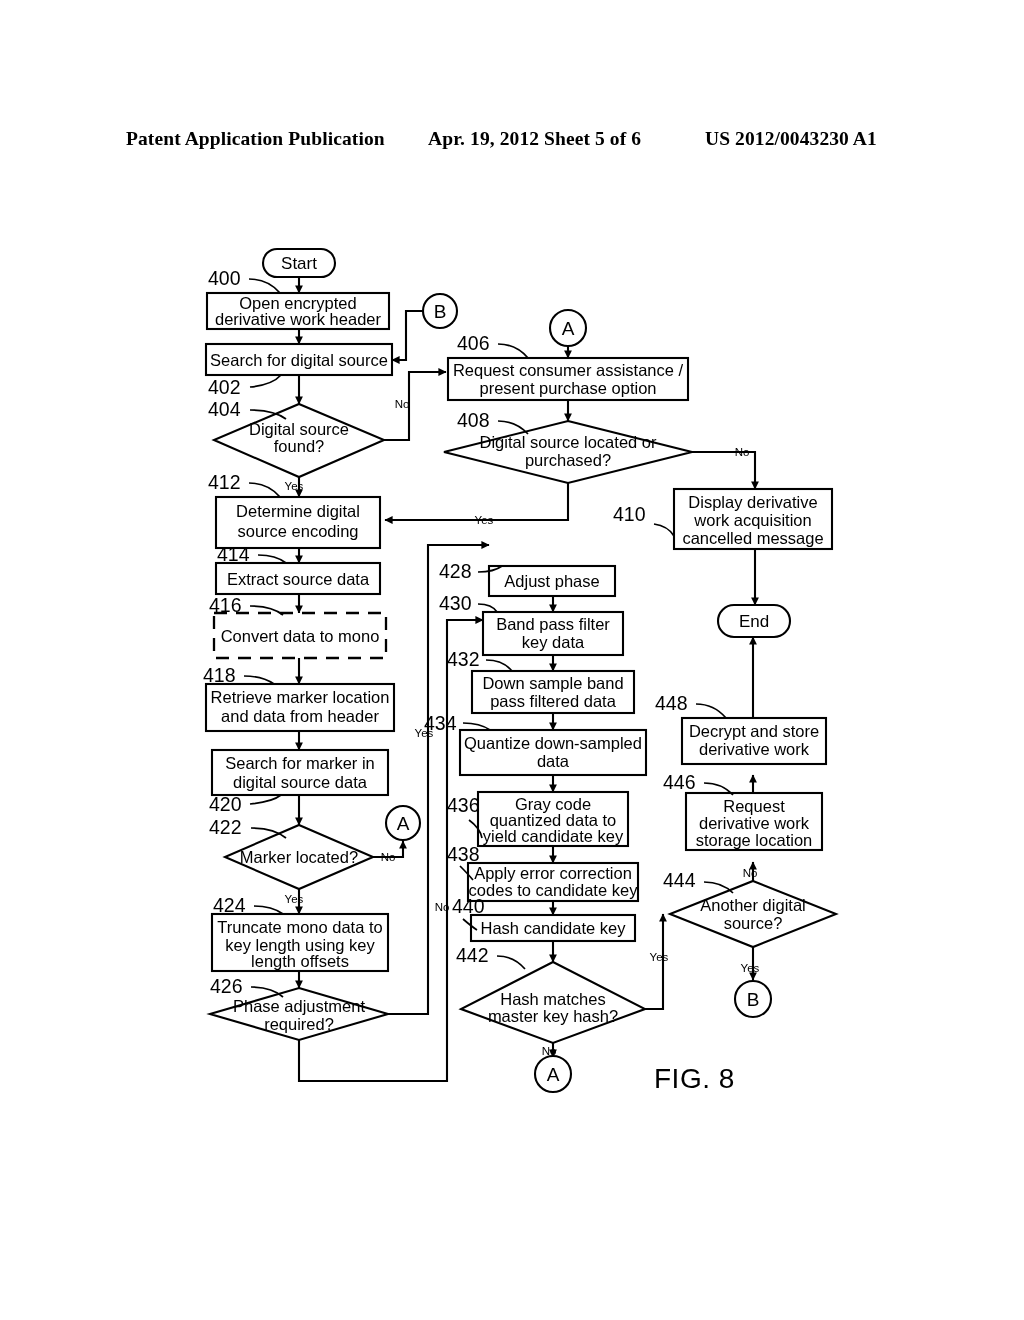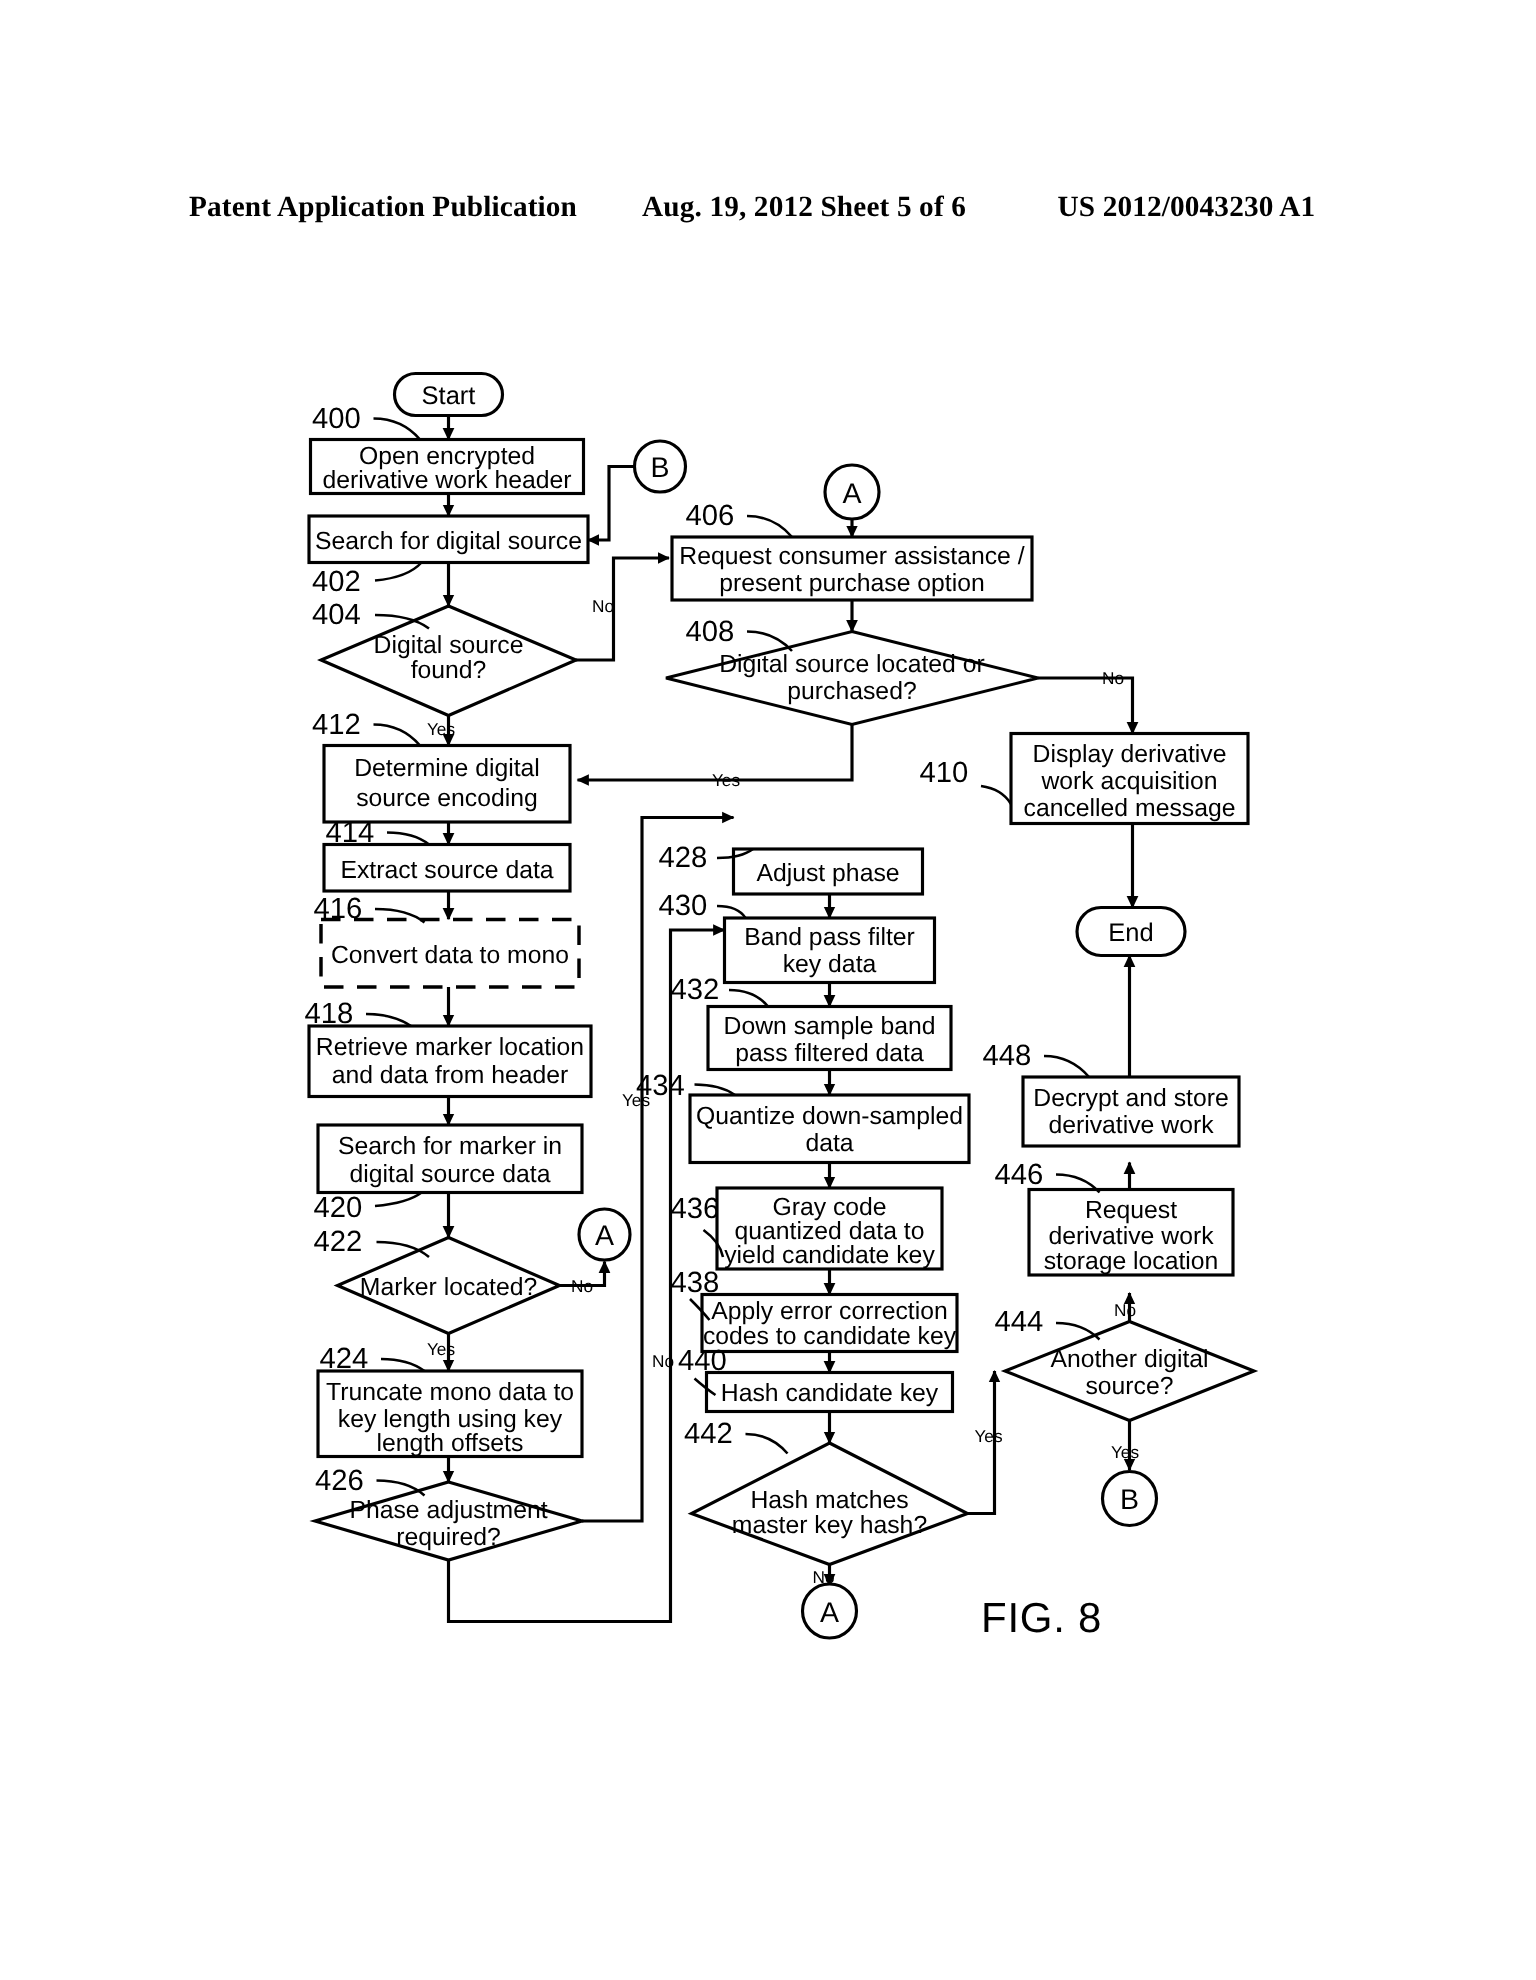--- a/index.html
+++ b/index.html
@@ -129,21 +129,21 @@
     letter-spacing: 0.5px;
   }
 </style>
 </head>
 <body>
 
 <div id="page">
 
   <div class="pub-header">
     <span class="h-left">Patent Application Publication</span>
-    <span class="h-mid">Aug. 19, 2012  Sheet 5 of 6</span>
+    <span class="h-mid">Apr. 19, 2012  Sheet 5 of 6</span>
     <span class="h-right">US 2012/0043230 A1</span>
   </div>
 
   <div id="figure">
   <svg id="flow" width="1024" height="1320" viewBox="0 0 1024 1320" xmlns="http://www.w3.org/2000/svg">
     <defs>
       <marker id="ah" markerWidth="9" markerHeight="9" refX="7.6" refY="4.5" orient="auto" markerUnits="userSpaceOnUse">
         <path d="M0,0.6 L8.2,4.5 L0,8.4 Z" fill="#000000"></path>
       </marker>
     </defs>

